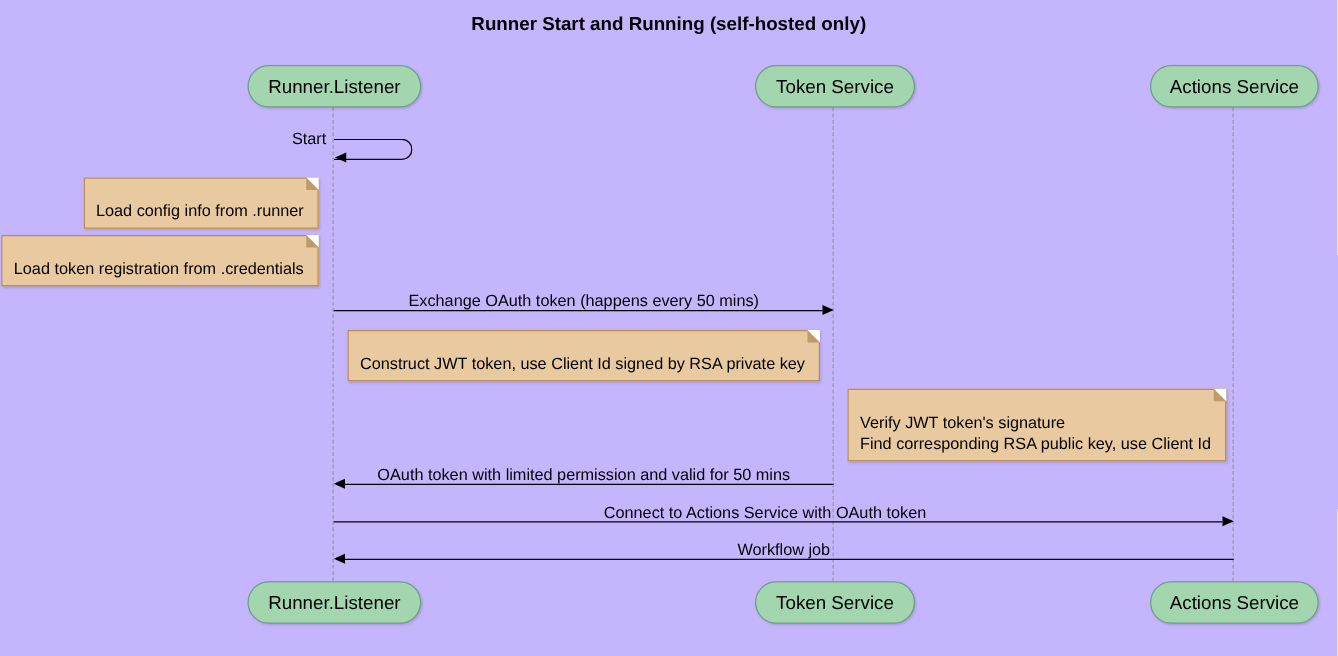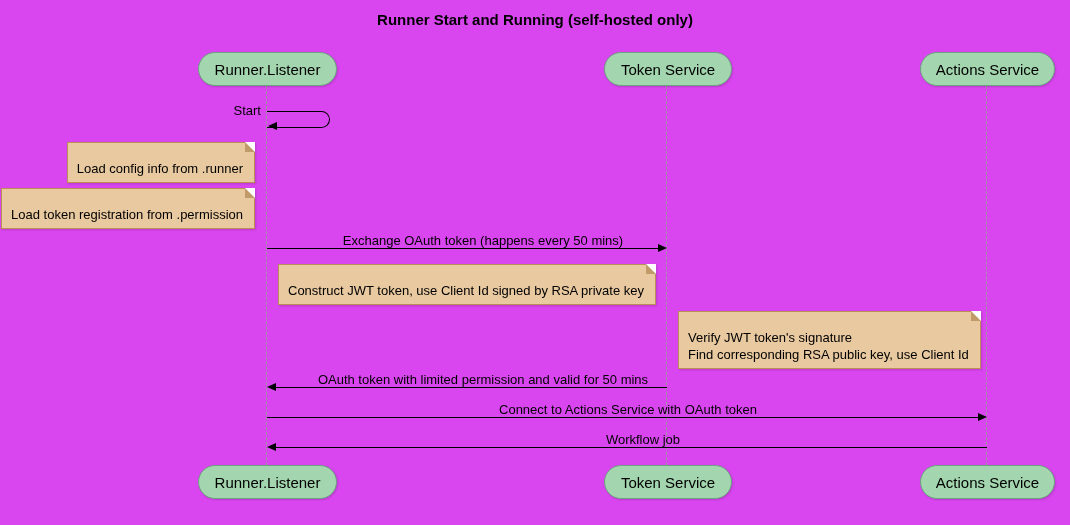--- a/index.html
+++ b/index.html
@@ -5,21 +5,21 @@
   html, body {
     margin: 0;
     padding: 0;
     background: #ffffff;
     font-family: "Liberation Sans", sans-serif;
   }
   .diagram {
     position: relative;
     width: 1070px;
     height: 525px;
-    background: #d946ef;
+    background: #c4b5fd;
     overflow: hidden;
     text-decoration: underline;
   }
   .title {
     position: absolute;
     top: 11px;
     left: 0;
     width: 100%;
     text-align: center;
     font-size: 15px;
@@ -64,21 +64,20 @@
     right: -1px;
     border-style: solid;
     border-width: 0 10px 10px 0;
     border-color: #ffffff #ffffff var(--note-fold, #C09A68) var(--note-fold, #C09A68);
   }
   .msg-label {
     position: absolute;
     font-size: 13px;
     color: #000;
     white-space: nowrap;
-    margin-left: 16px;
   }
   .msg-label.centered { text-align: center; }
   .msg-line {
     position: absolute;
     height: 0;
     border-top: 1px solid var(--arrow-color, #000);
   }
   .arrow-right {
     position: absolute;
     width: 0; height: 0;
@@ -119,21 +118,21 @@
 
   <div class="msg-label" style="right:809px; top:103px">Start</div>
   <div class="self-loop" style="left:267px; top:111px"></div>
   <div class="arrow-left" style="left:268px; top:122px"></div>
 
   <div class="note" style="right:815px; top:142px">
     <span>Load config info from .runner</span>
   </div>
 
   <div class="note" style="right:815px; top:188px">
-    <span>Load token registration from .permission</span>
+    <span>Load token registration from .credentials</span>
   </div>
 
   <div class="msg-label centered" style="left:267px; top:233px; width:400px">Exchange OAuth token (happens every 50 mins)</div>
   <div class="msg-line" style="left:267px; top:248px; width:391px"></div>
   <div class="arrow-right" style="left:658px; top:244px"></div>
 
   <div class="note" style="left:278px; top:264px">
     <span>Construct JWT token, use Client Id signed by RSA private key</span>
   </div>
 

